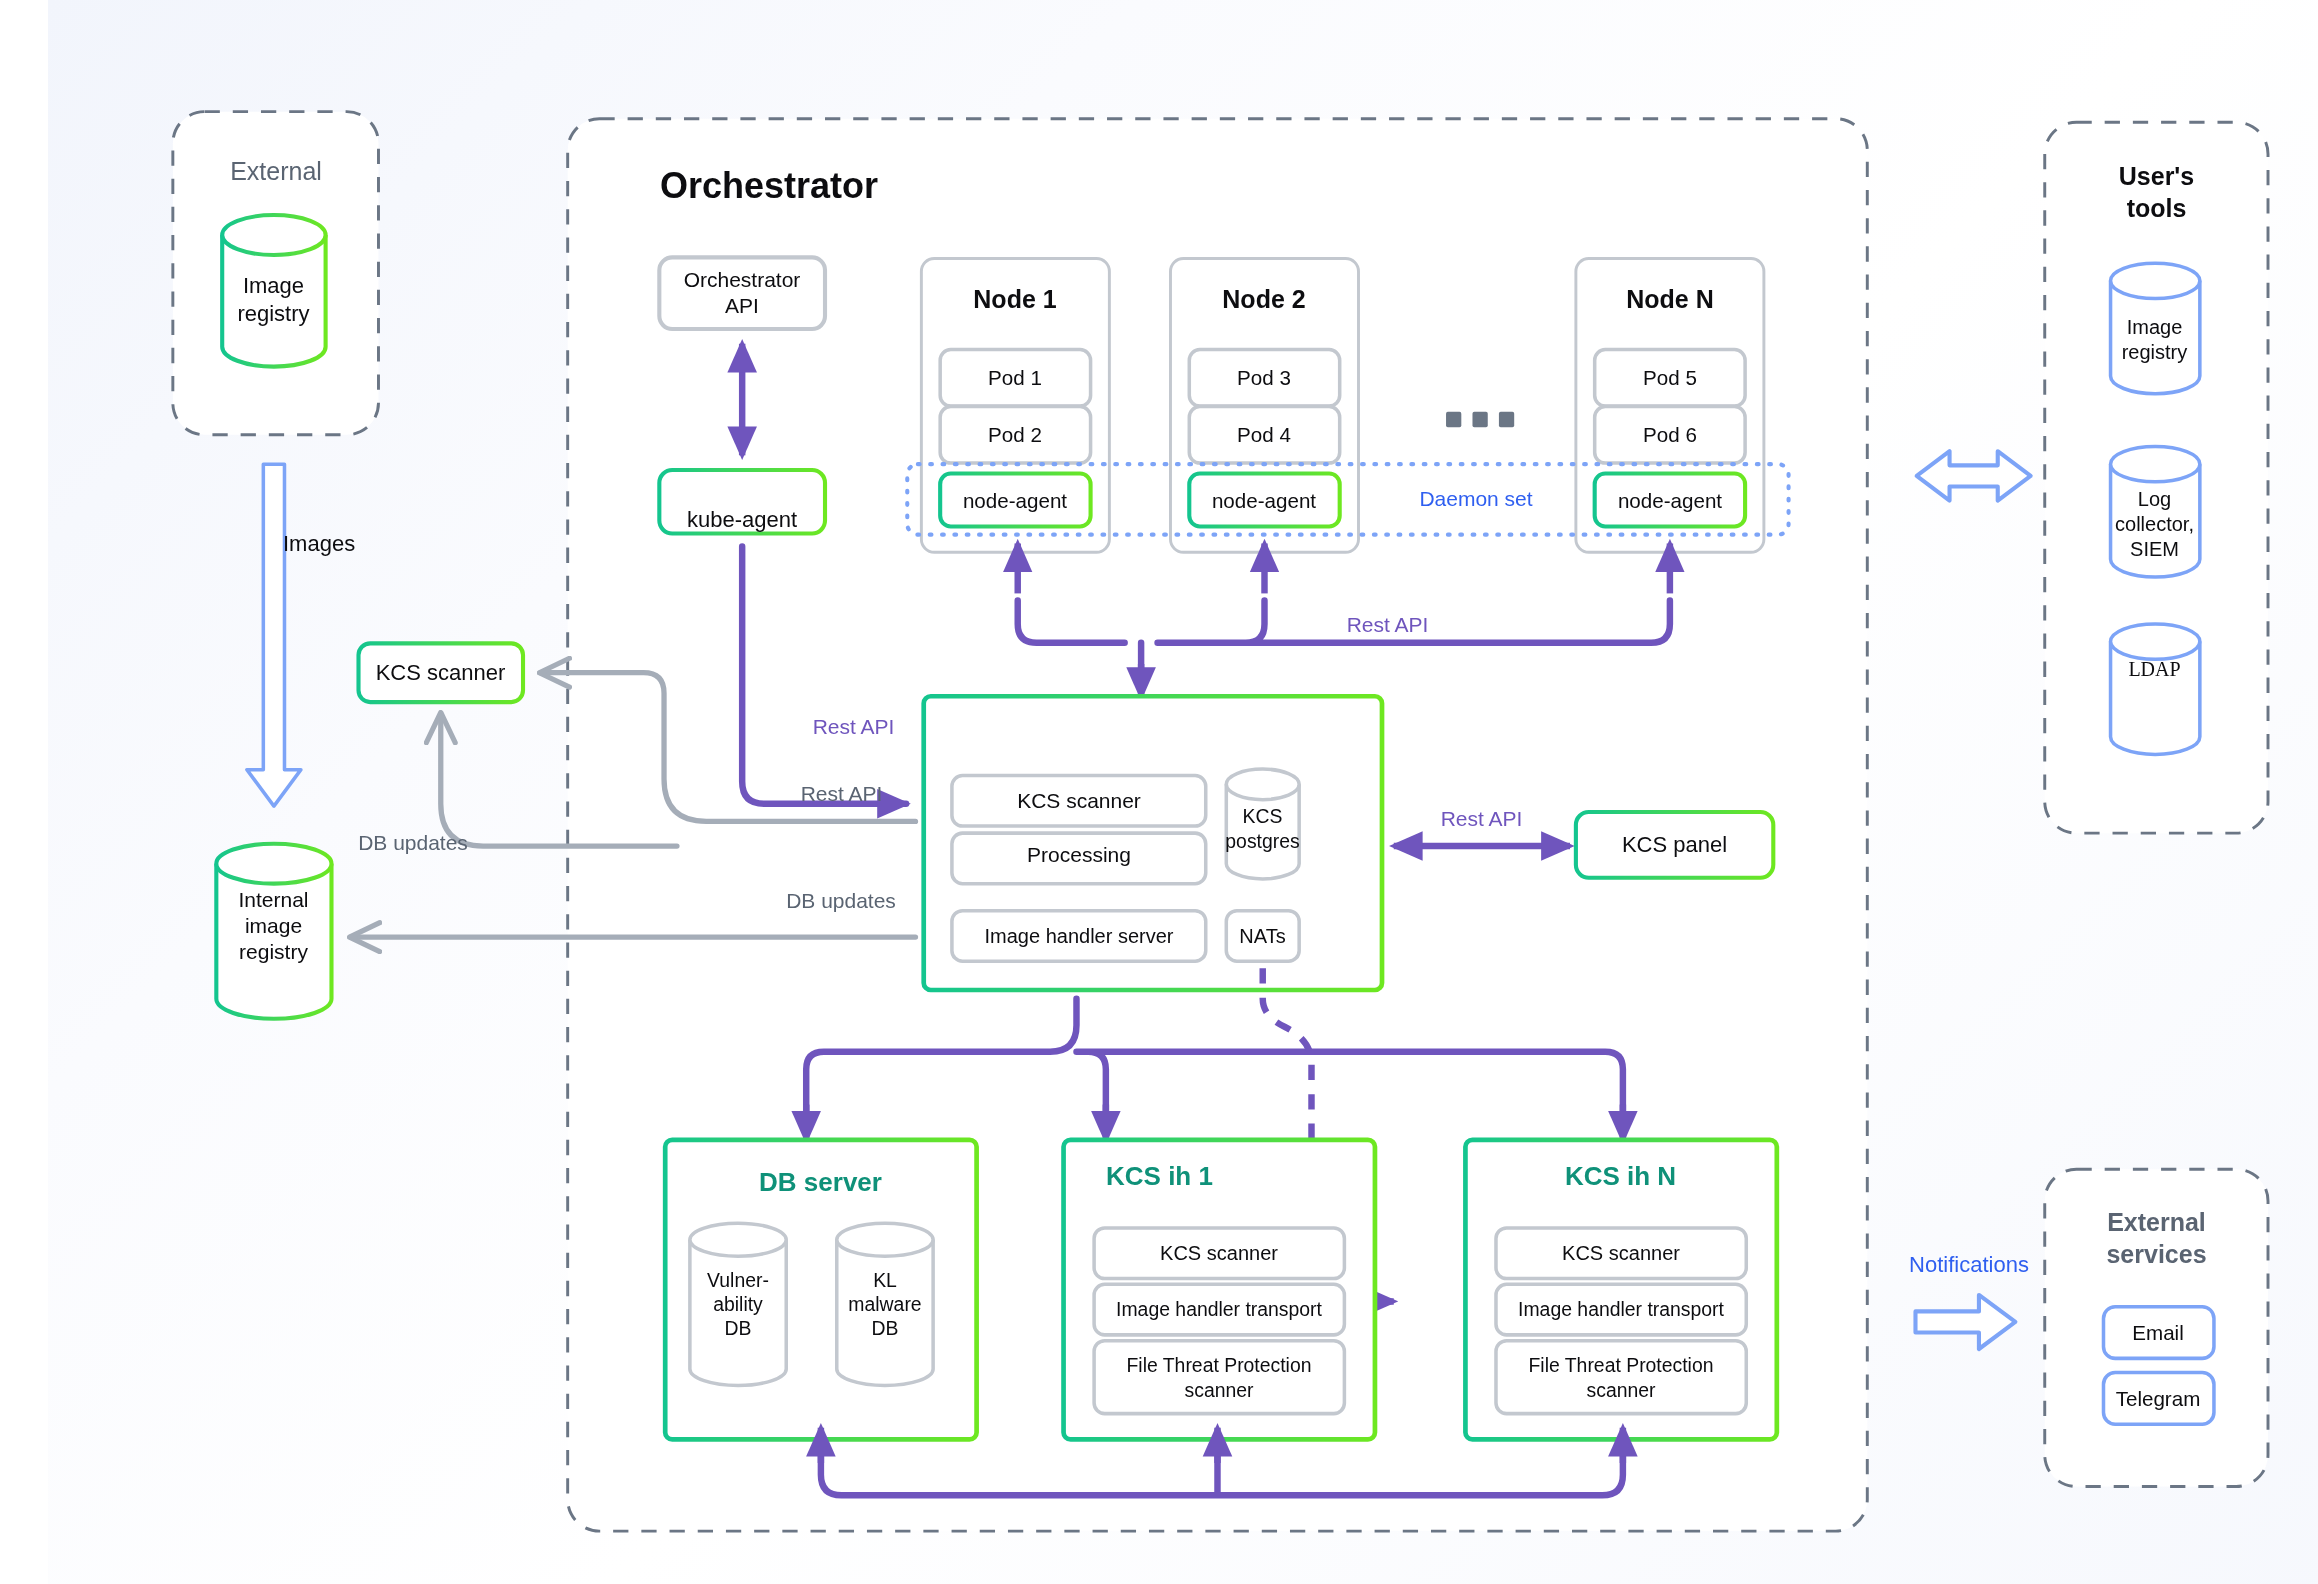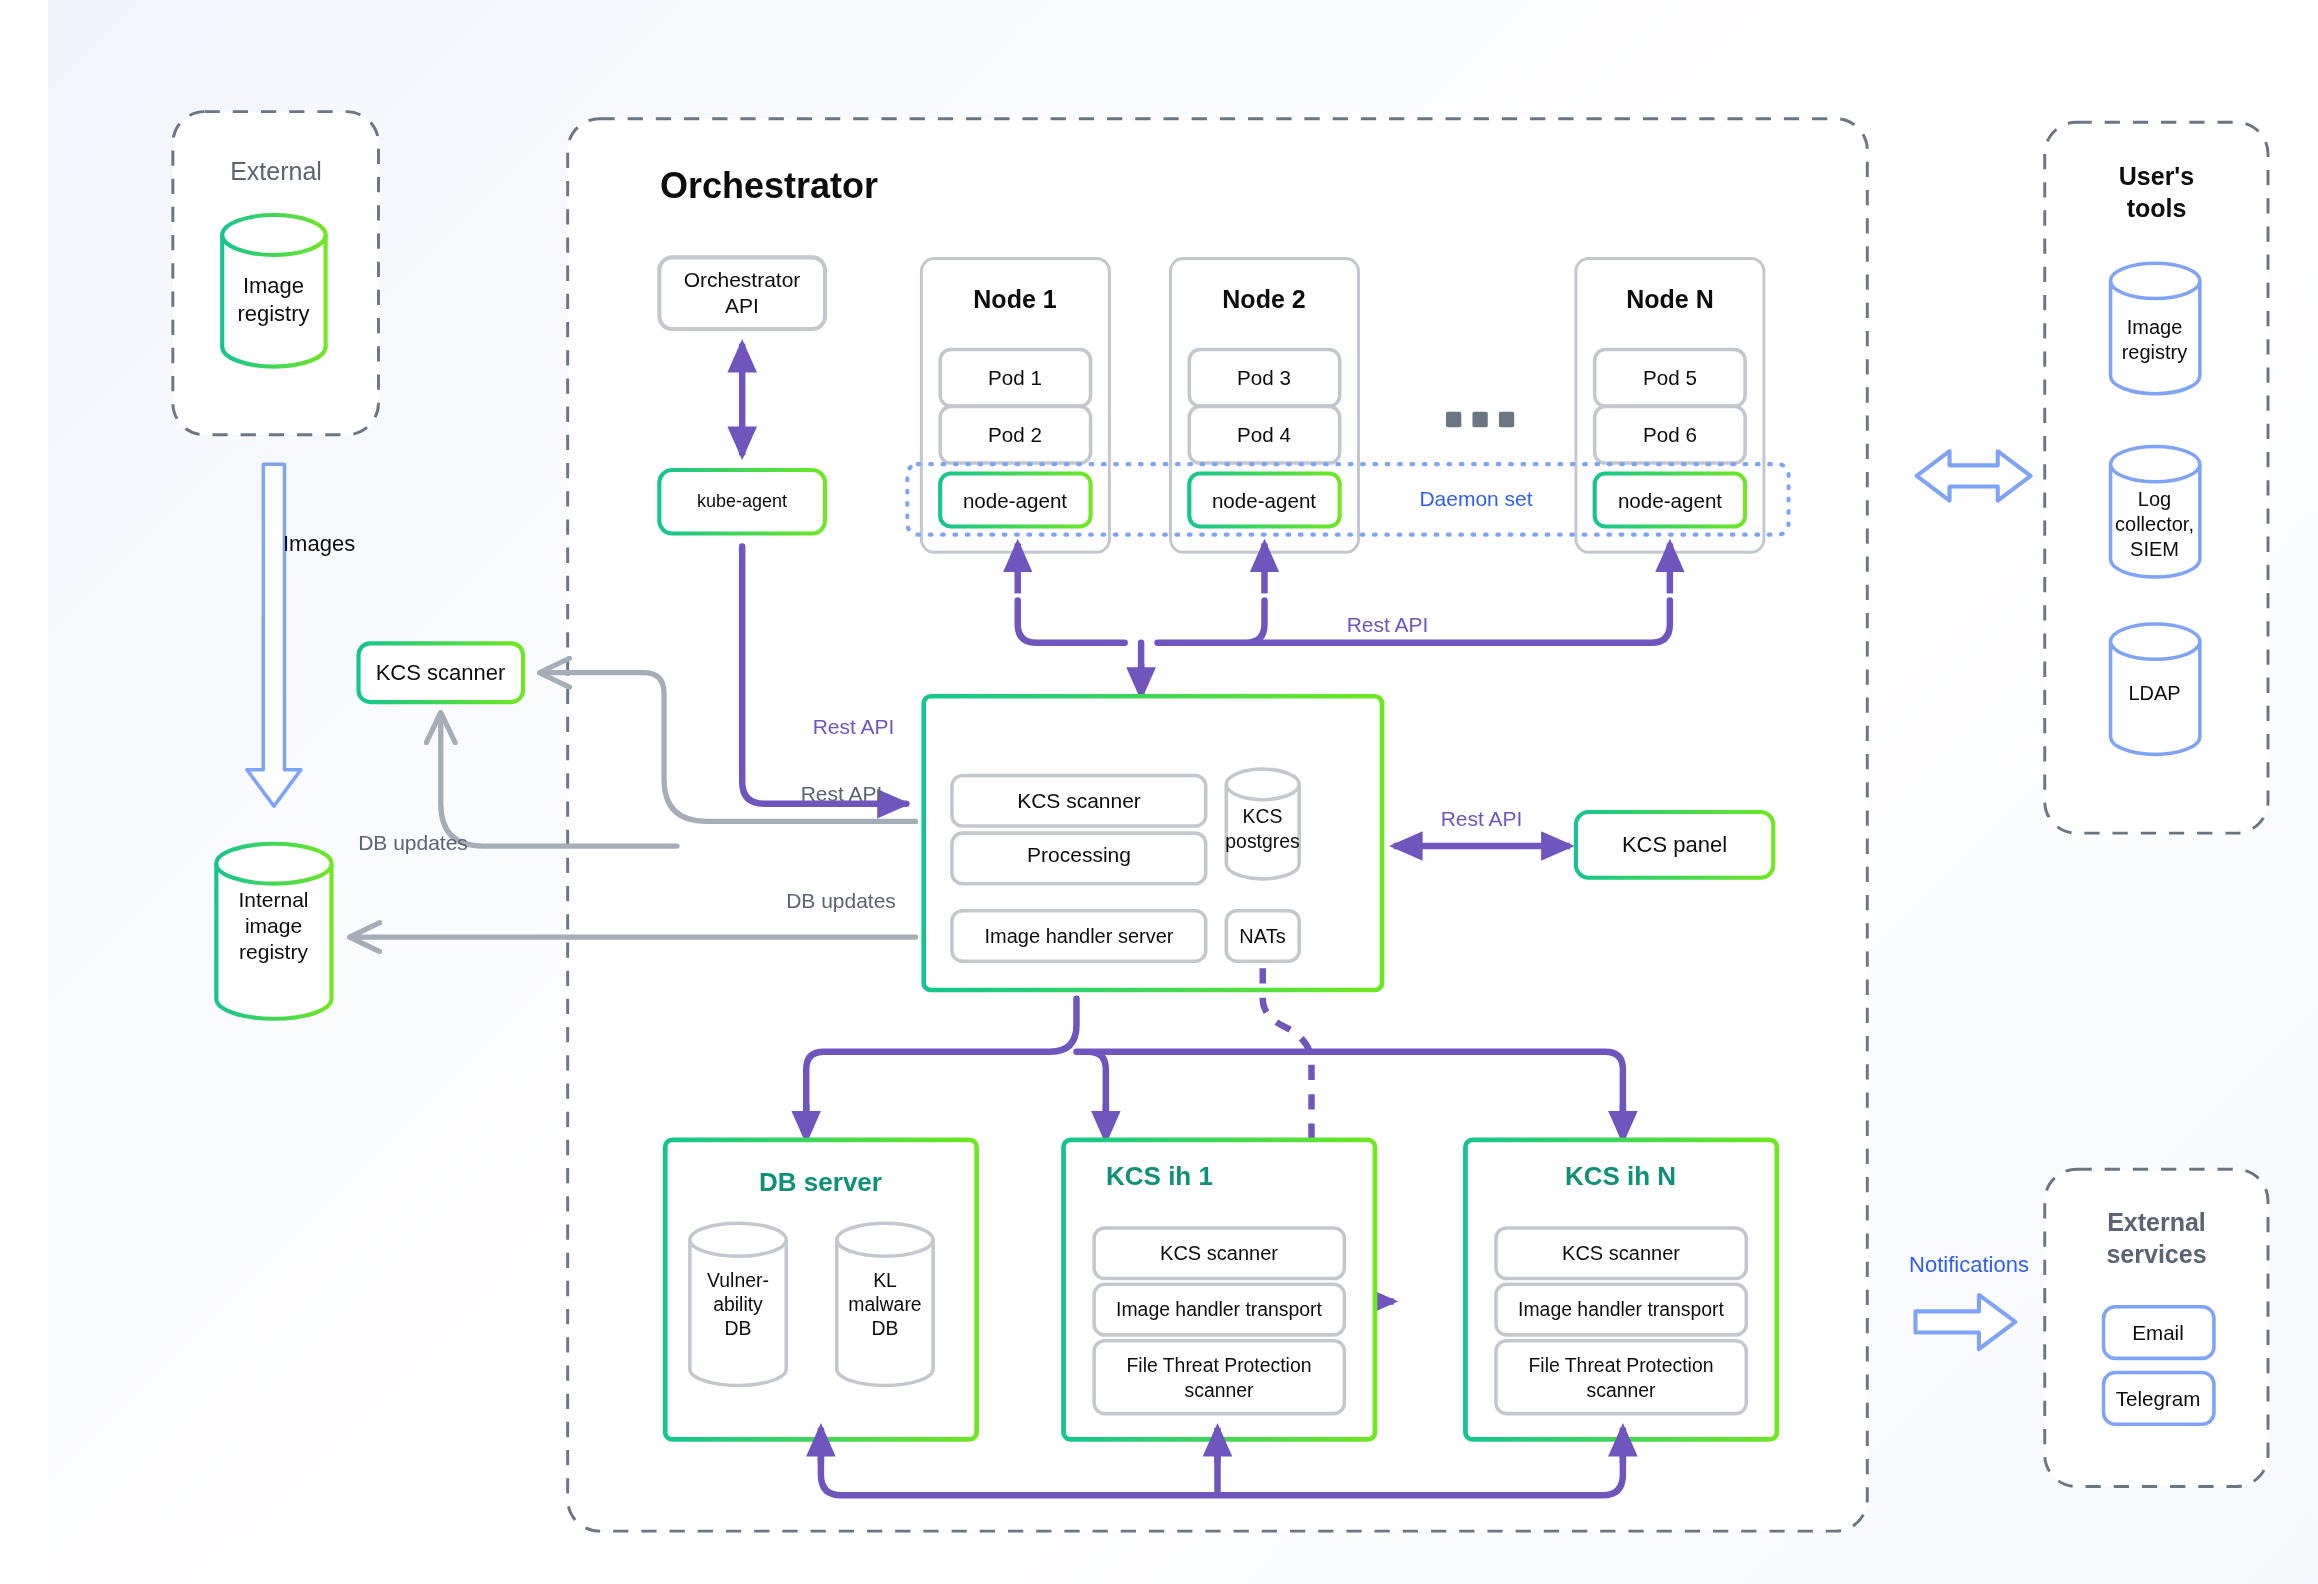--- a/index.html
+++ b/index.html
@@ -196,21 +196,21 @@
     <span>registry</span>
   </div>
 
   <div class="txt" style="left:612px;top:165px;width:353px;height:41px;font-size:36px;font-weight:700;justify-content:flex-start;">Orchestrator</div>
 
   <div class="txt" style="left:611px;top:257px;width:166px;height:72px;font-size:21px;flex-direction:column;">
     <span>Orchestrator</span>
     <span>API</span>
   </div>
 
-  <div class="txt" style="left:611px;top:470px;width:166px;height:63px;font-size:18px;">kube-agent</div>
+  <div class="txt" style="left:611px;top:488px;width:166px;height:63px;font-size:22px;">kube-agent</div>
 
   <div class="txt" style="left:729px;top:714px;width:153px;height:27px;font-size:21px;color:#6f55bd;">Rest API</div>
   <div class="txt" style="left:717px;top:781px;width:153px;height:27px;font-size:21px;color:#5a6472;">Rest API</div>
   <div class="txt" style="left:705px;top:888px;width:176px;height:27px;font-size:21px;color:#5a6472;">DB updates</div>
 
   <div class="txt" style="left:873px;top:283px;width:188px;height:33px;font-size:25px;font-weight:700;">Node 1</div>
   <div class="txt" style="left:1122px;top:283px;width:188px;height:33px;font-size:25px;font-weight:700;">Node 2</div>
   <div class="txt" style="left:1528px;top:283px;width:188px;height:33px;font-size:25px;font-weight:700;">Node N</div>
 
   <div class="txt" style="left:892px;top:350px;width:150px;height:56px;font-size:20.6px;">Pod 1</div>
@@ -273,21 +273,21 @@
   </div>
   <div class="txt" style="left:2062px;top:310px;width:89px;height:59px;font-size:20px;flex-direction:column;">
     <span>Image</span>
     <span>registry</span>
   </div>
   <div class="txt" style="left:2062px;top:483px;width:89px;height:82px;font-size:20px;flex-direction:column;">
     <span>Log</span>
     <span>collector,</span>
     <span>SIEM</span>
   </div>
-  <div class="txt" style="left:2062px;top:670px;width:89px;height:47px;font-size:20px;">LDAP</div>
+  <div class="txt" style="left:2062px;top:646px;width:89px;height:47px;font-size:20px;font-family:Liberation Serif, serif;">LDAP</div>
 
   <div class="txt" style="left:1833px;top:1250px;width:176px;height:29px;font-size:22px;color:#2f5ff0;">Notifications</div>
   <div class="txt" style="left:1997px;top:1206px;width:223px;height:65px;font-size:25px;font-weight:700;color:#5a6472;flex-direction:column;">
     <span>External</span>
     <span>services</span>
   </div>
   <div class="txt" style="left:2055px;top:1307px;width:110px;height:52px;font-size:20.6px;">Email</div>
   <div class="txt" style="left:2055px;top:1373px;width:110px;height:52px;font-size:20.6px;">Telegram</div>
 
 </div>

